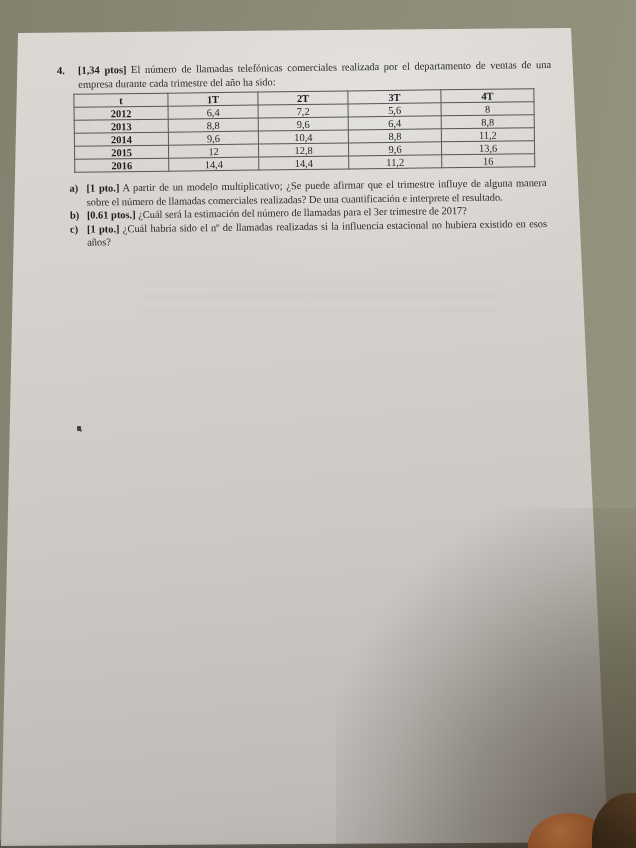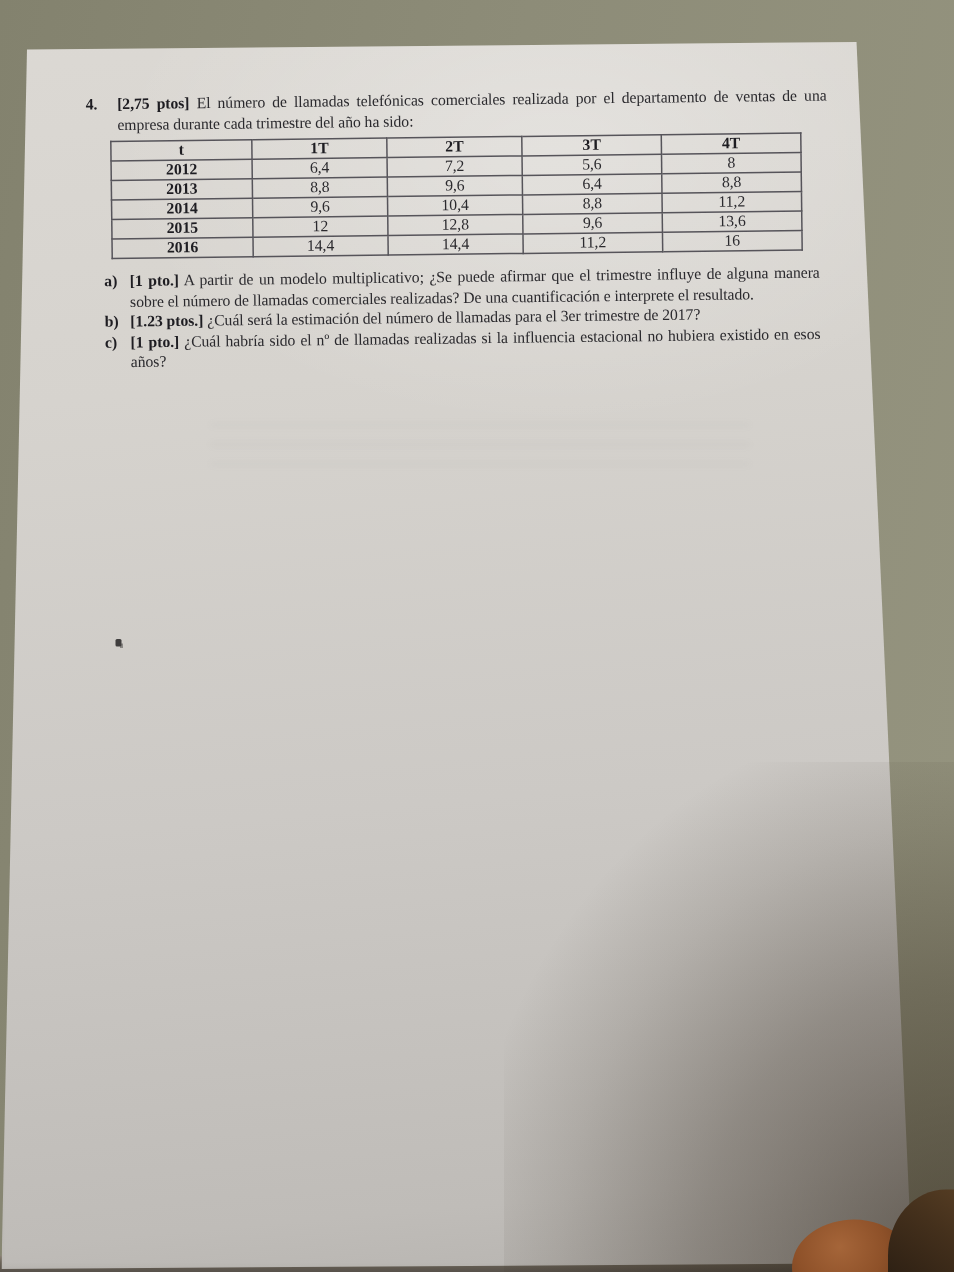--- a/index.html
+++ b/index.html
@@ -126,21 +126,21 @@
 <body>
 
 <div class="scene">
   <div class="desk-edge"></div>
 
   <div class="paper">
     <div class="page-content">
 
       <div class="q-head">
         <span class="q-number">4.</span>
-        <p class="q-intro" style="margin:0"><b>[2,75 ptos]</b> <span>El número de llamadas telefónicas comerciales realizada por el departamento de ventas de una empresa durante cada trimestre del año ha sido:</span></p>
+        <p class="q-intro" style="margin:0"><b>[1,34 ptos]</b> <span>El número de llamadas telefónicas comerciales realizada por el departamento de ventas de una empresa durante cada trimestre del año ha sido:</span></p>
       </div>
 
       <table class="calls">
         <colgroup>
           <col style="width:94px">
             <col style="width:90px">
             <col style="width:90px">
             <col style="width:93px">
             <col style="width:93px">
         </colgroup>
@@ -190,21 +190,21 @@
       </tbody>
         </table>
 
       <div class="subs">
         <div class="sub-item">
           <span class="sub-label">a)</span>
           <p class="sub-text" style="margin:0"><b>[1 pto.]</b> <span>A partir de un modelo multiplicativo; ¿Se puede afirmar que el trimestre influye de alguna manera sobre el número de llamadas comerciales realizadas? De una cuantificación e interprete el resultado.</span></p>
         </div>
         <div class="sub-item">
           <span class="sub-label">b)</span>
-          <p class="sub-text" style="margin:0"><b>[1.23 ptos.]</b> <span>¿Cuál será la estimación del número de llamadas para el 3er trimestre de 2017?</span></p>
+          <p class="sub-text" style="margin:0"><b>[0.61 ptos.]</b> <span>¿Cuál será la estimación del número de llamadas para el 3er trimestre de 2017?</span></p>
         </div>
         <div class="sub-item">
           <span class="sub-label">c)</span>
           <p class="sub-text" style="margin:0"><b>[1 pto.]</b> <span>¿Cuál habría sido el nº de llamadas realizadas si la influencia estacional no hubiera existido en esos años?</span></p>
         </div>
       </div>
 
     </div>
   </div>
 

